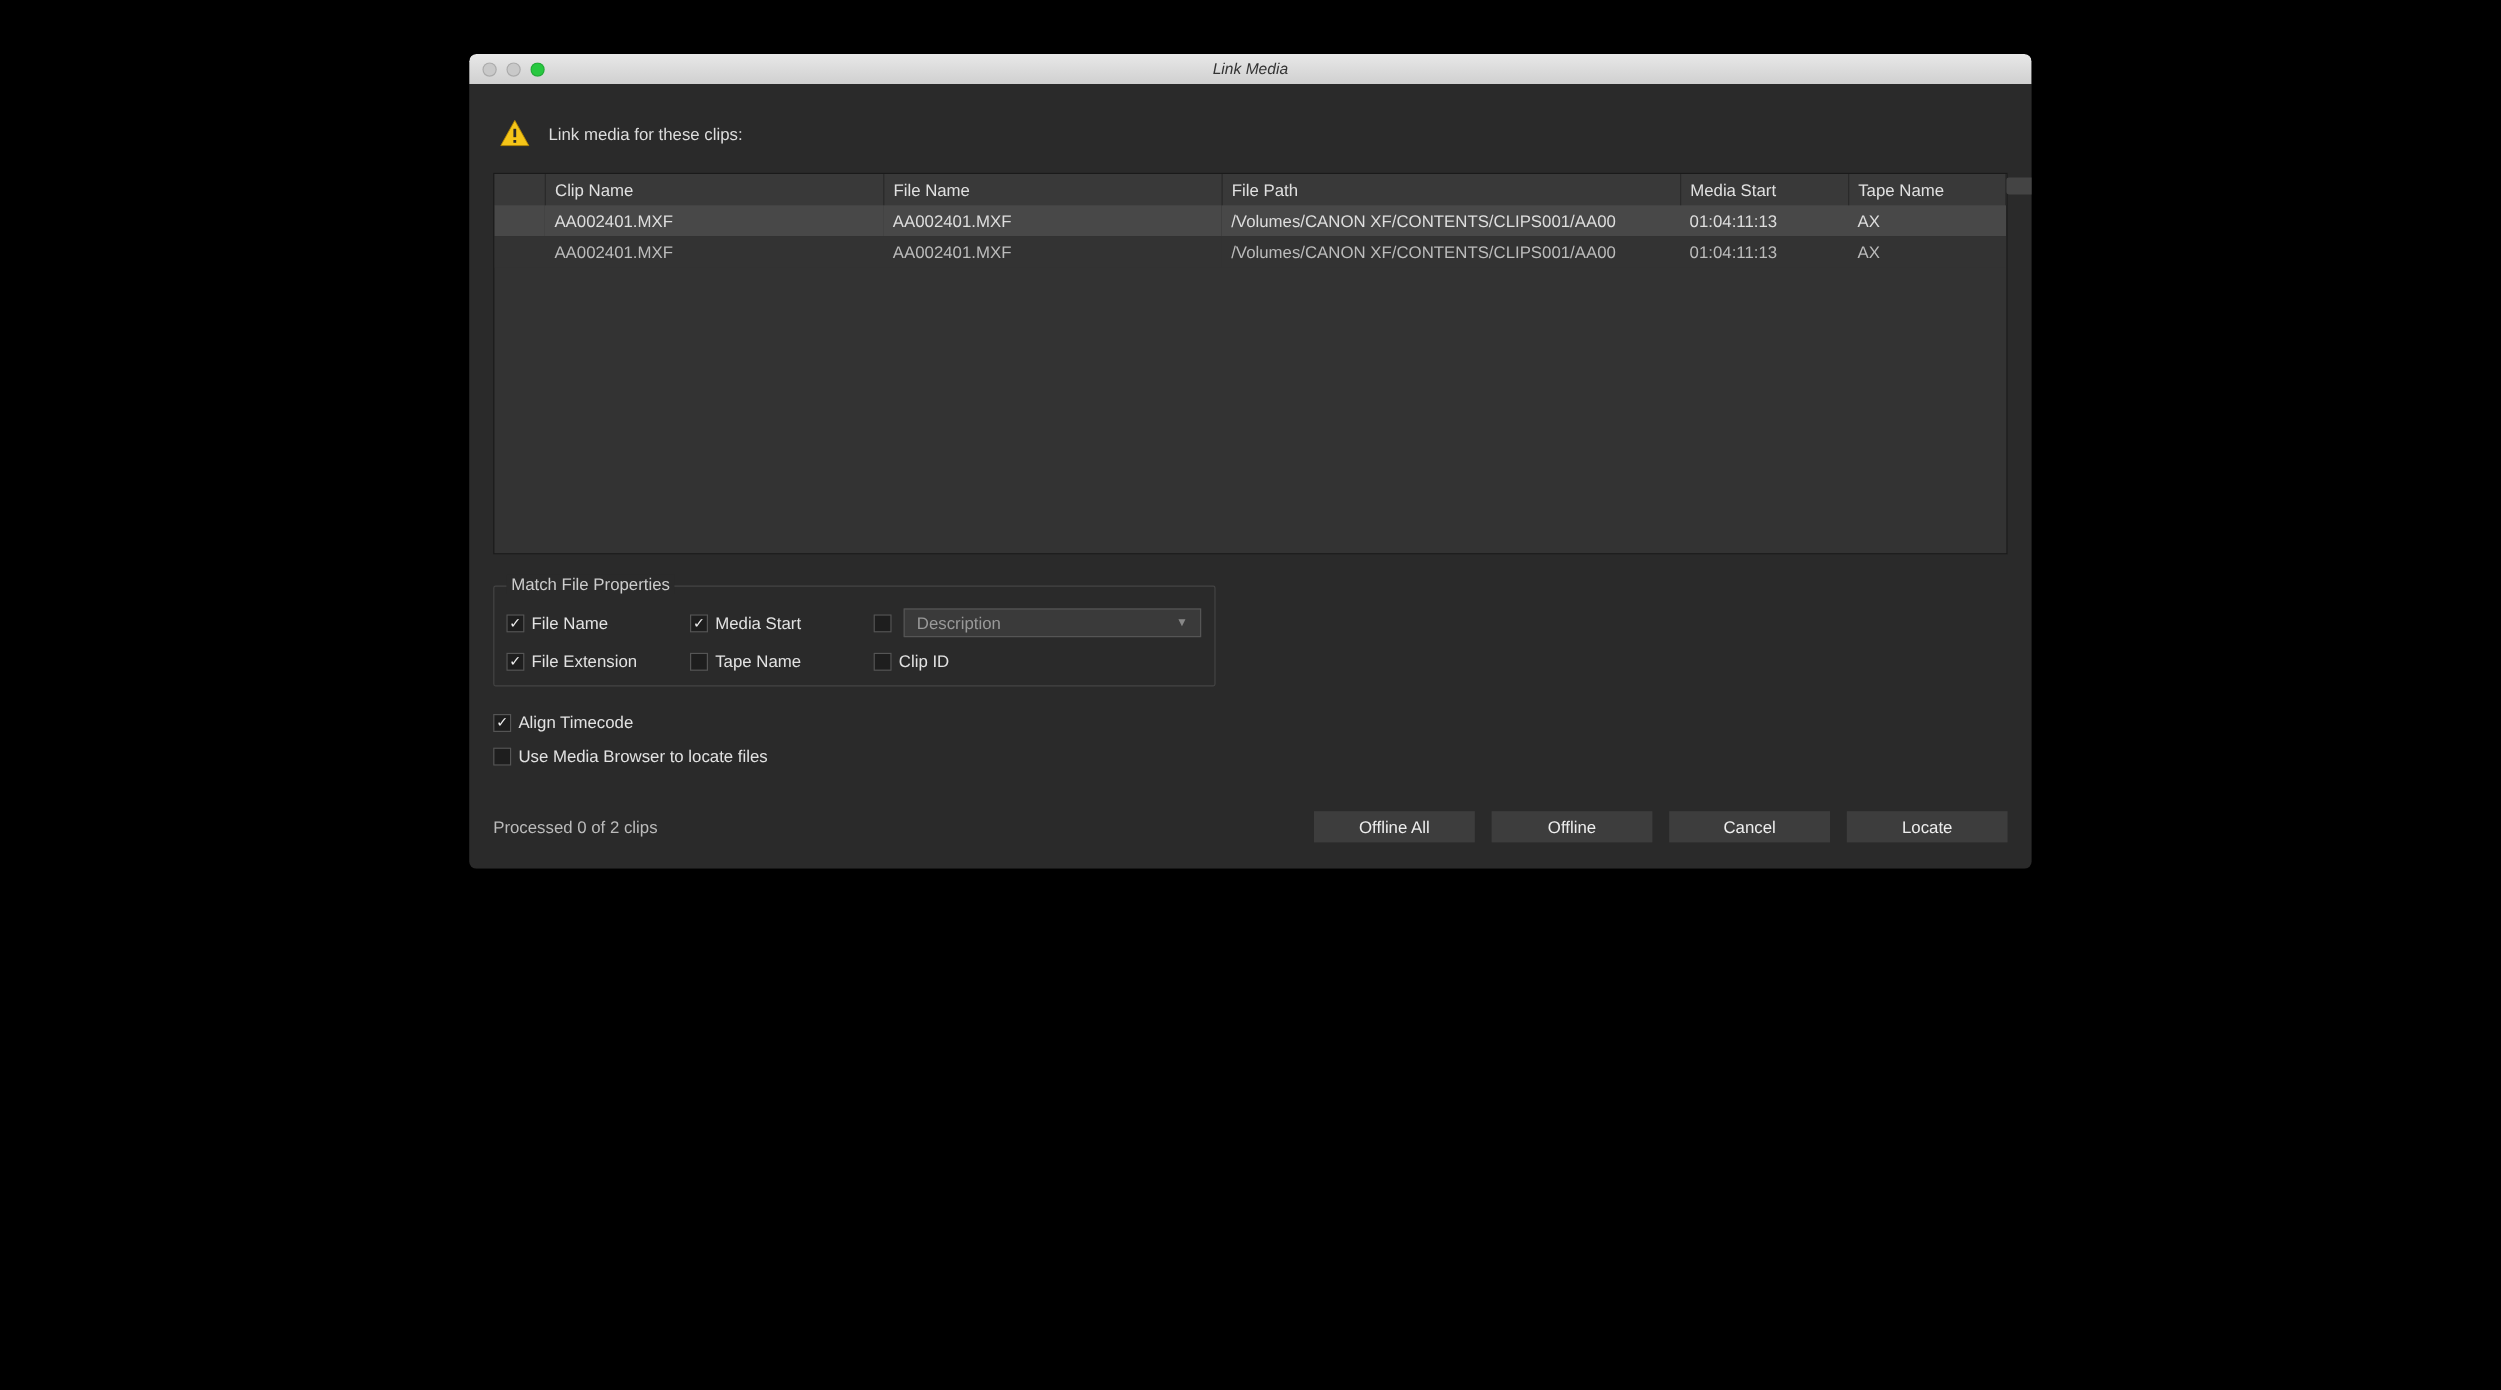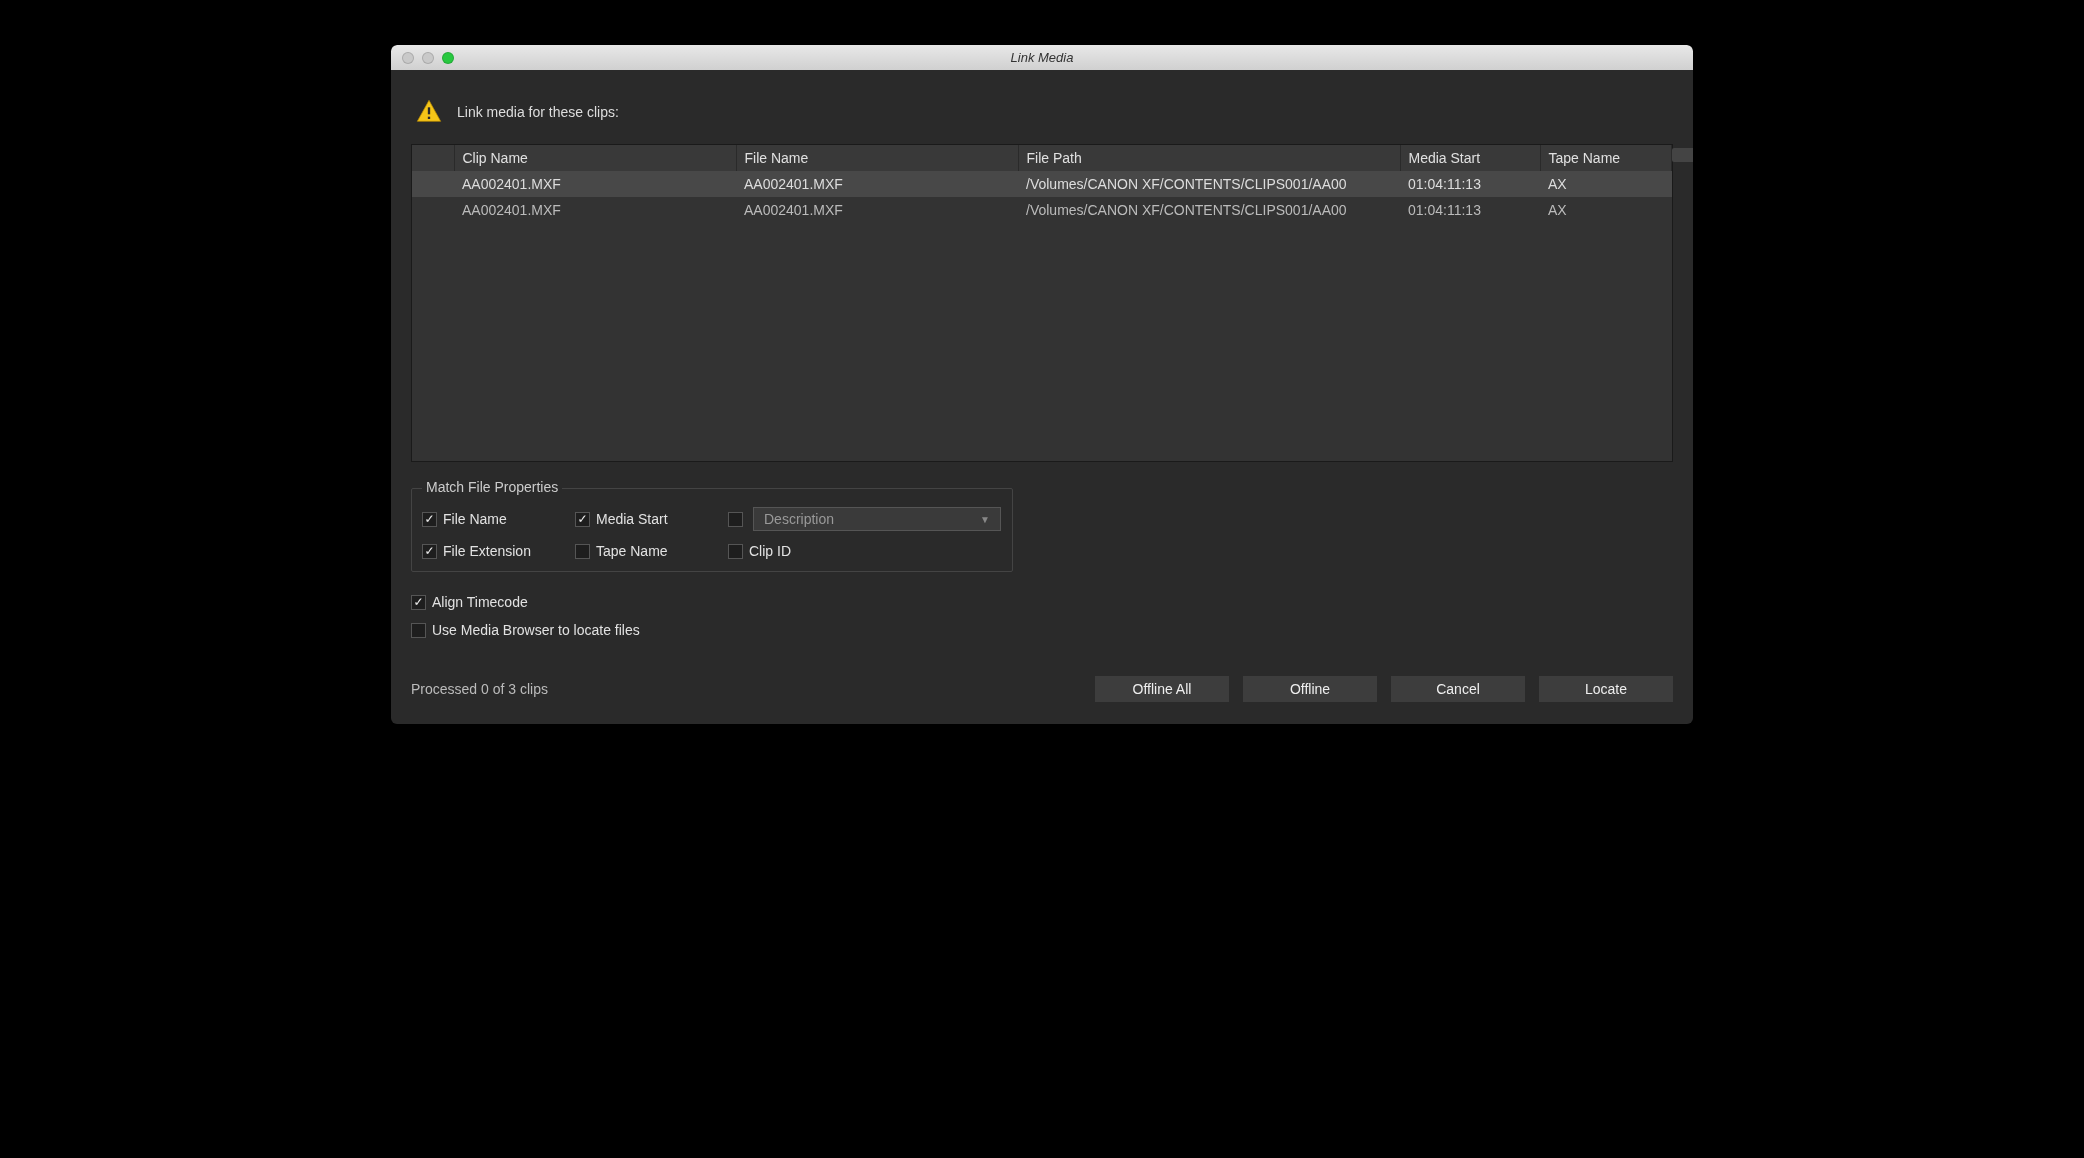--- a/index.html
+++ b/index.html
@@ -338,21 +338,21 @@
           <div class="checkbox-item">
             <span class="cb"></span>
             <span class="cb-label">Use Media Browser to locate files</span>
           </div>
         </div>
       </div>
 
     </div>
 
     <div class="footer-row">
-      <span class="status-text">Processed 0 of 3 clips</span>
+      <span class="status-text">Processed 0 of 2 clips</span>
       <div class="button-row">
         <div class="btn">Offline All</div>
         <div class="btn">Offline</div>
         <div class="btn">Cancel</div>
         <div class="btn">Locate</div>
       </div>
     </div>
 
   </div>
 </div>

